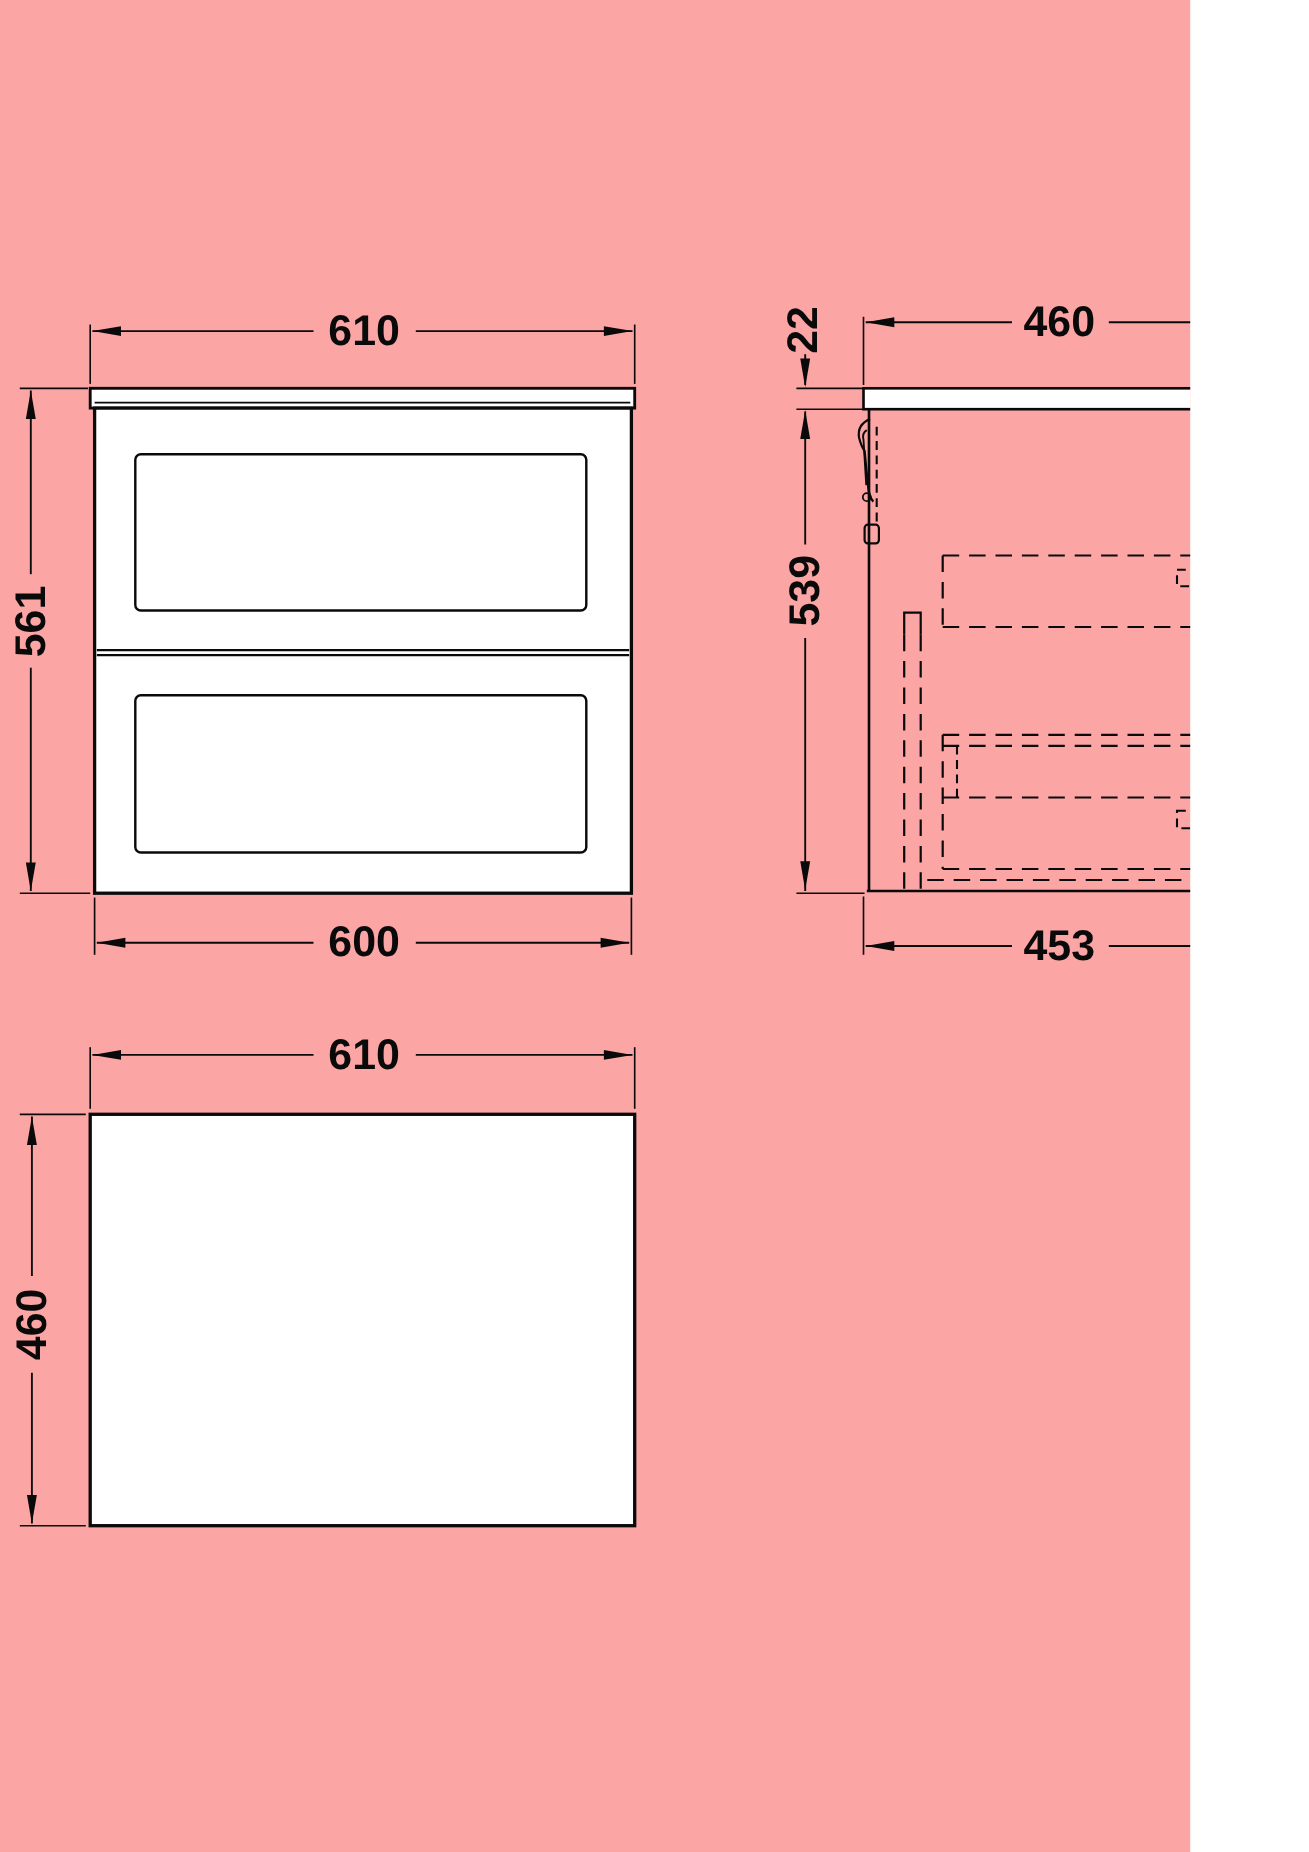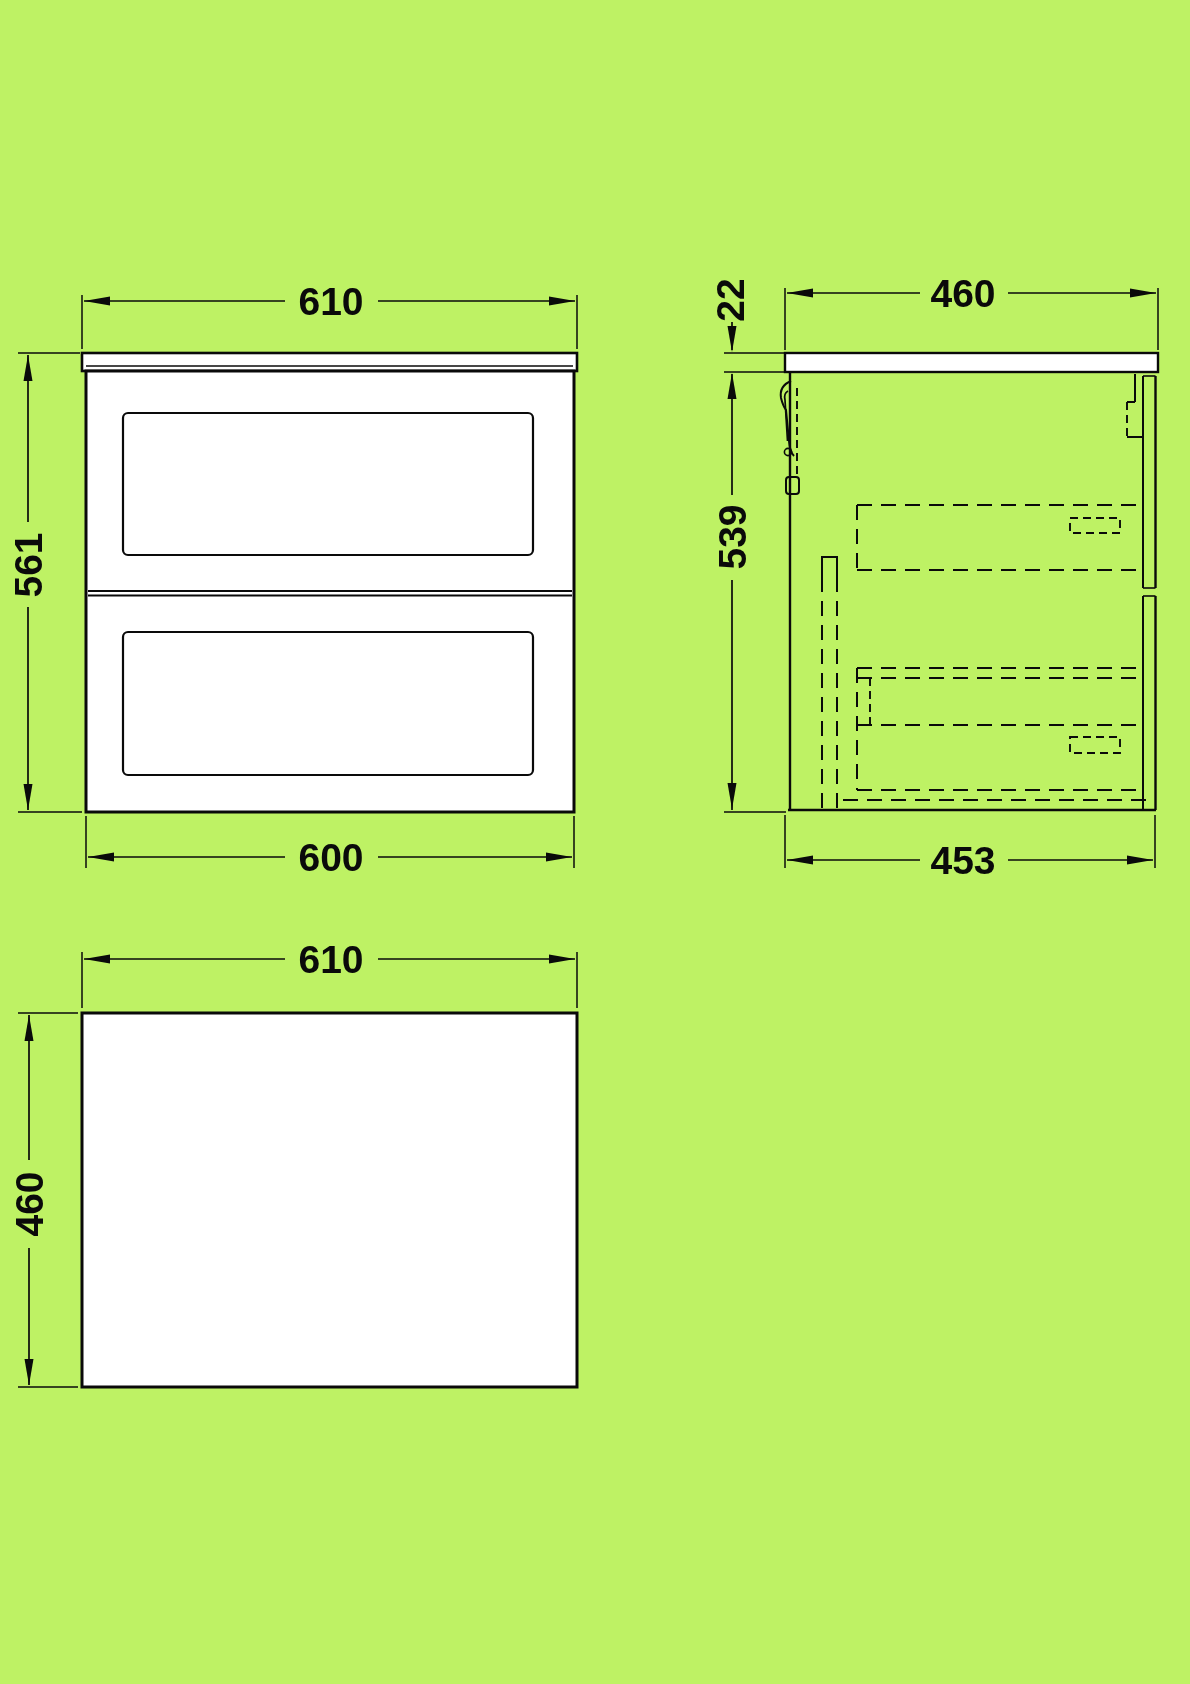--- a/index.html
+++ b/index.html
@@ -2,23 +2,23 @@
 <html><head>
 <meta charset="utf-8">
 <style>
   html, body {
     margin: 0;
     padding: 0;
     background: #ffffff;
   }
   .canvas {
     position: relative;
-    width: 1190px;
+    width: 1082px;
     height: 1684px;
-    background: #bef264;
+    background: #fca5a5;
     overflow: hidden;
   }
   svg { display: block; }
   .obj    { stroke: #0a0a0a; stroke-width: 2.6; fill: none; }
   .obj-thin { stroke: #0a0a0a; stroke-width: 1.6; fill: none; }
   .objfill { stroke: #0a0a0a; stroke-width: 2.6; fill: #ffffff; }
   .dash   { stroke: #0a0a0a; stroke-width: 2; fill: none; stroke-dasharray: 15 9; }
   .dash-sm{ stroke: #0a0a0a; stroke-width: 1.9; fill: none; stroke-dasharray: 8 5; }
   .dim    { stroke: #0a0a0a; stroke-width: 1.7; fill: none; }
   .ext    { stroke: #0a0a0a; stroke-width: 1.5; fill: none; }

